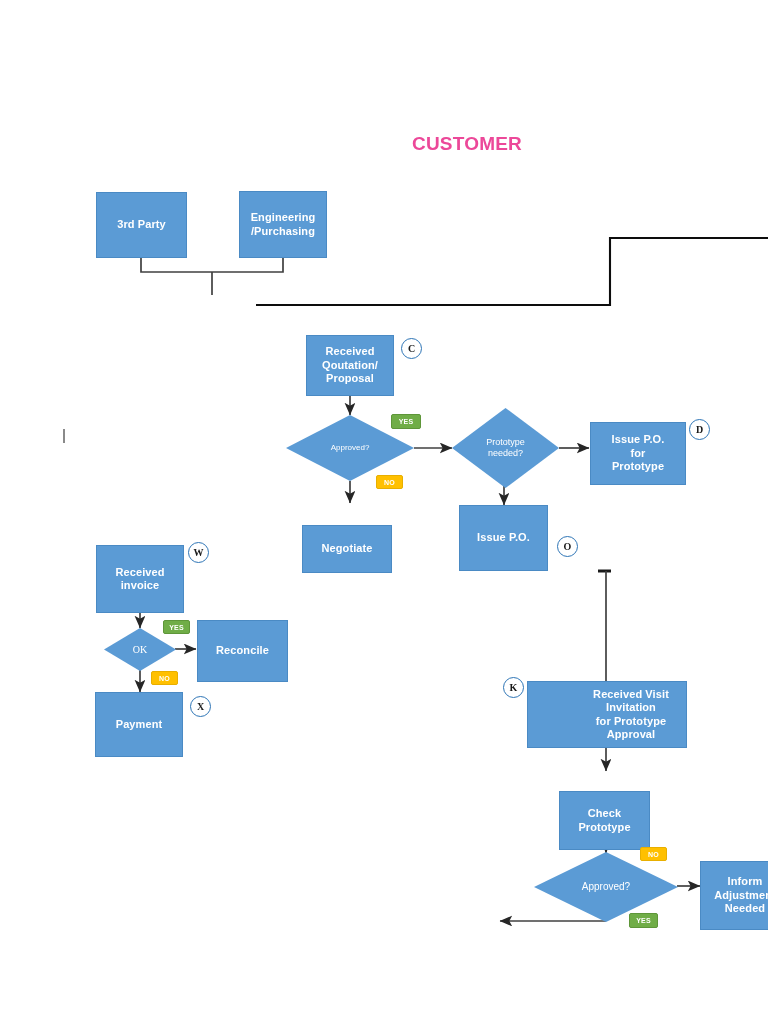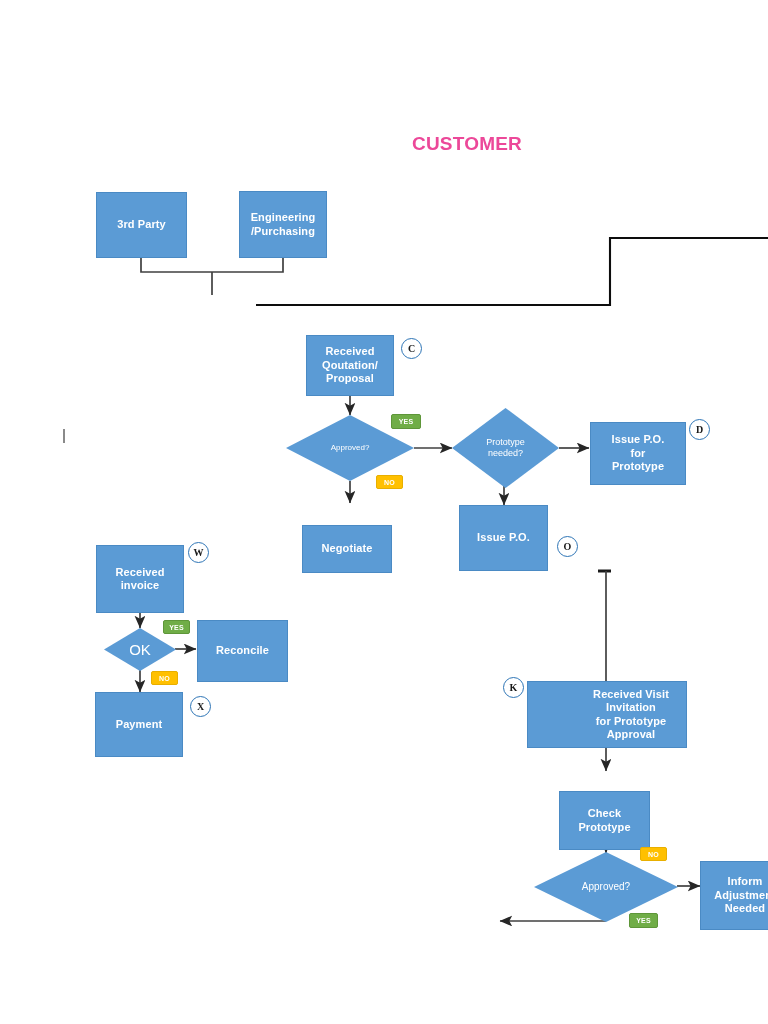--- a/index.html
+++ b/index.html
@@ -204,21 +204,21 @@
       <polygon points="53.5,0 107,40 53.5,80 0,40" fill="#5B9BD5"></polygon>
     </svg>
     <span class="dlabel" style="font-size:9px;">Prototype
 needed?</span>
   </div>
 
   <div class="diamond" style="left:104px; top:628px; width:72px; height:43px;">
     <svg class="dshape" viewBox="0 0 72 43" preserveAspectRatio="none">
       <polygon points="36,0 72,21.5 36,43 0,21.5" fill="#5B9BD5"></polygon>
     </svg>
-    <span class="dlabel" style="font-size:15px;">OK</span>
+    <span class="dlabel" style="font-size:10px;font-family:Liberation Serif, serif;">OK</span>
   </div>
 
   <div class="diamond" style="left:534px; top:852px; width:144px; height:70px;">
     <svg class="dshape" viewBox="0 0 144 70" preserveAspectRatio="none">
       <polygon points="72,0 144,35 72,70 0,35" fill="#5B9BD5"></polygon>
     </svg>
     <span class="dlabel" style="font-size:10px;">Approved?</span>
   </div>
 
   <div class="badge yes" style="left:391px; top:414px; width:30px; height:15px;">YES</div>

